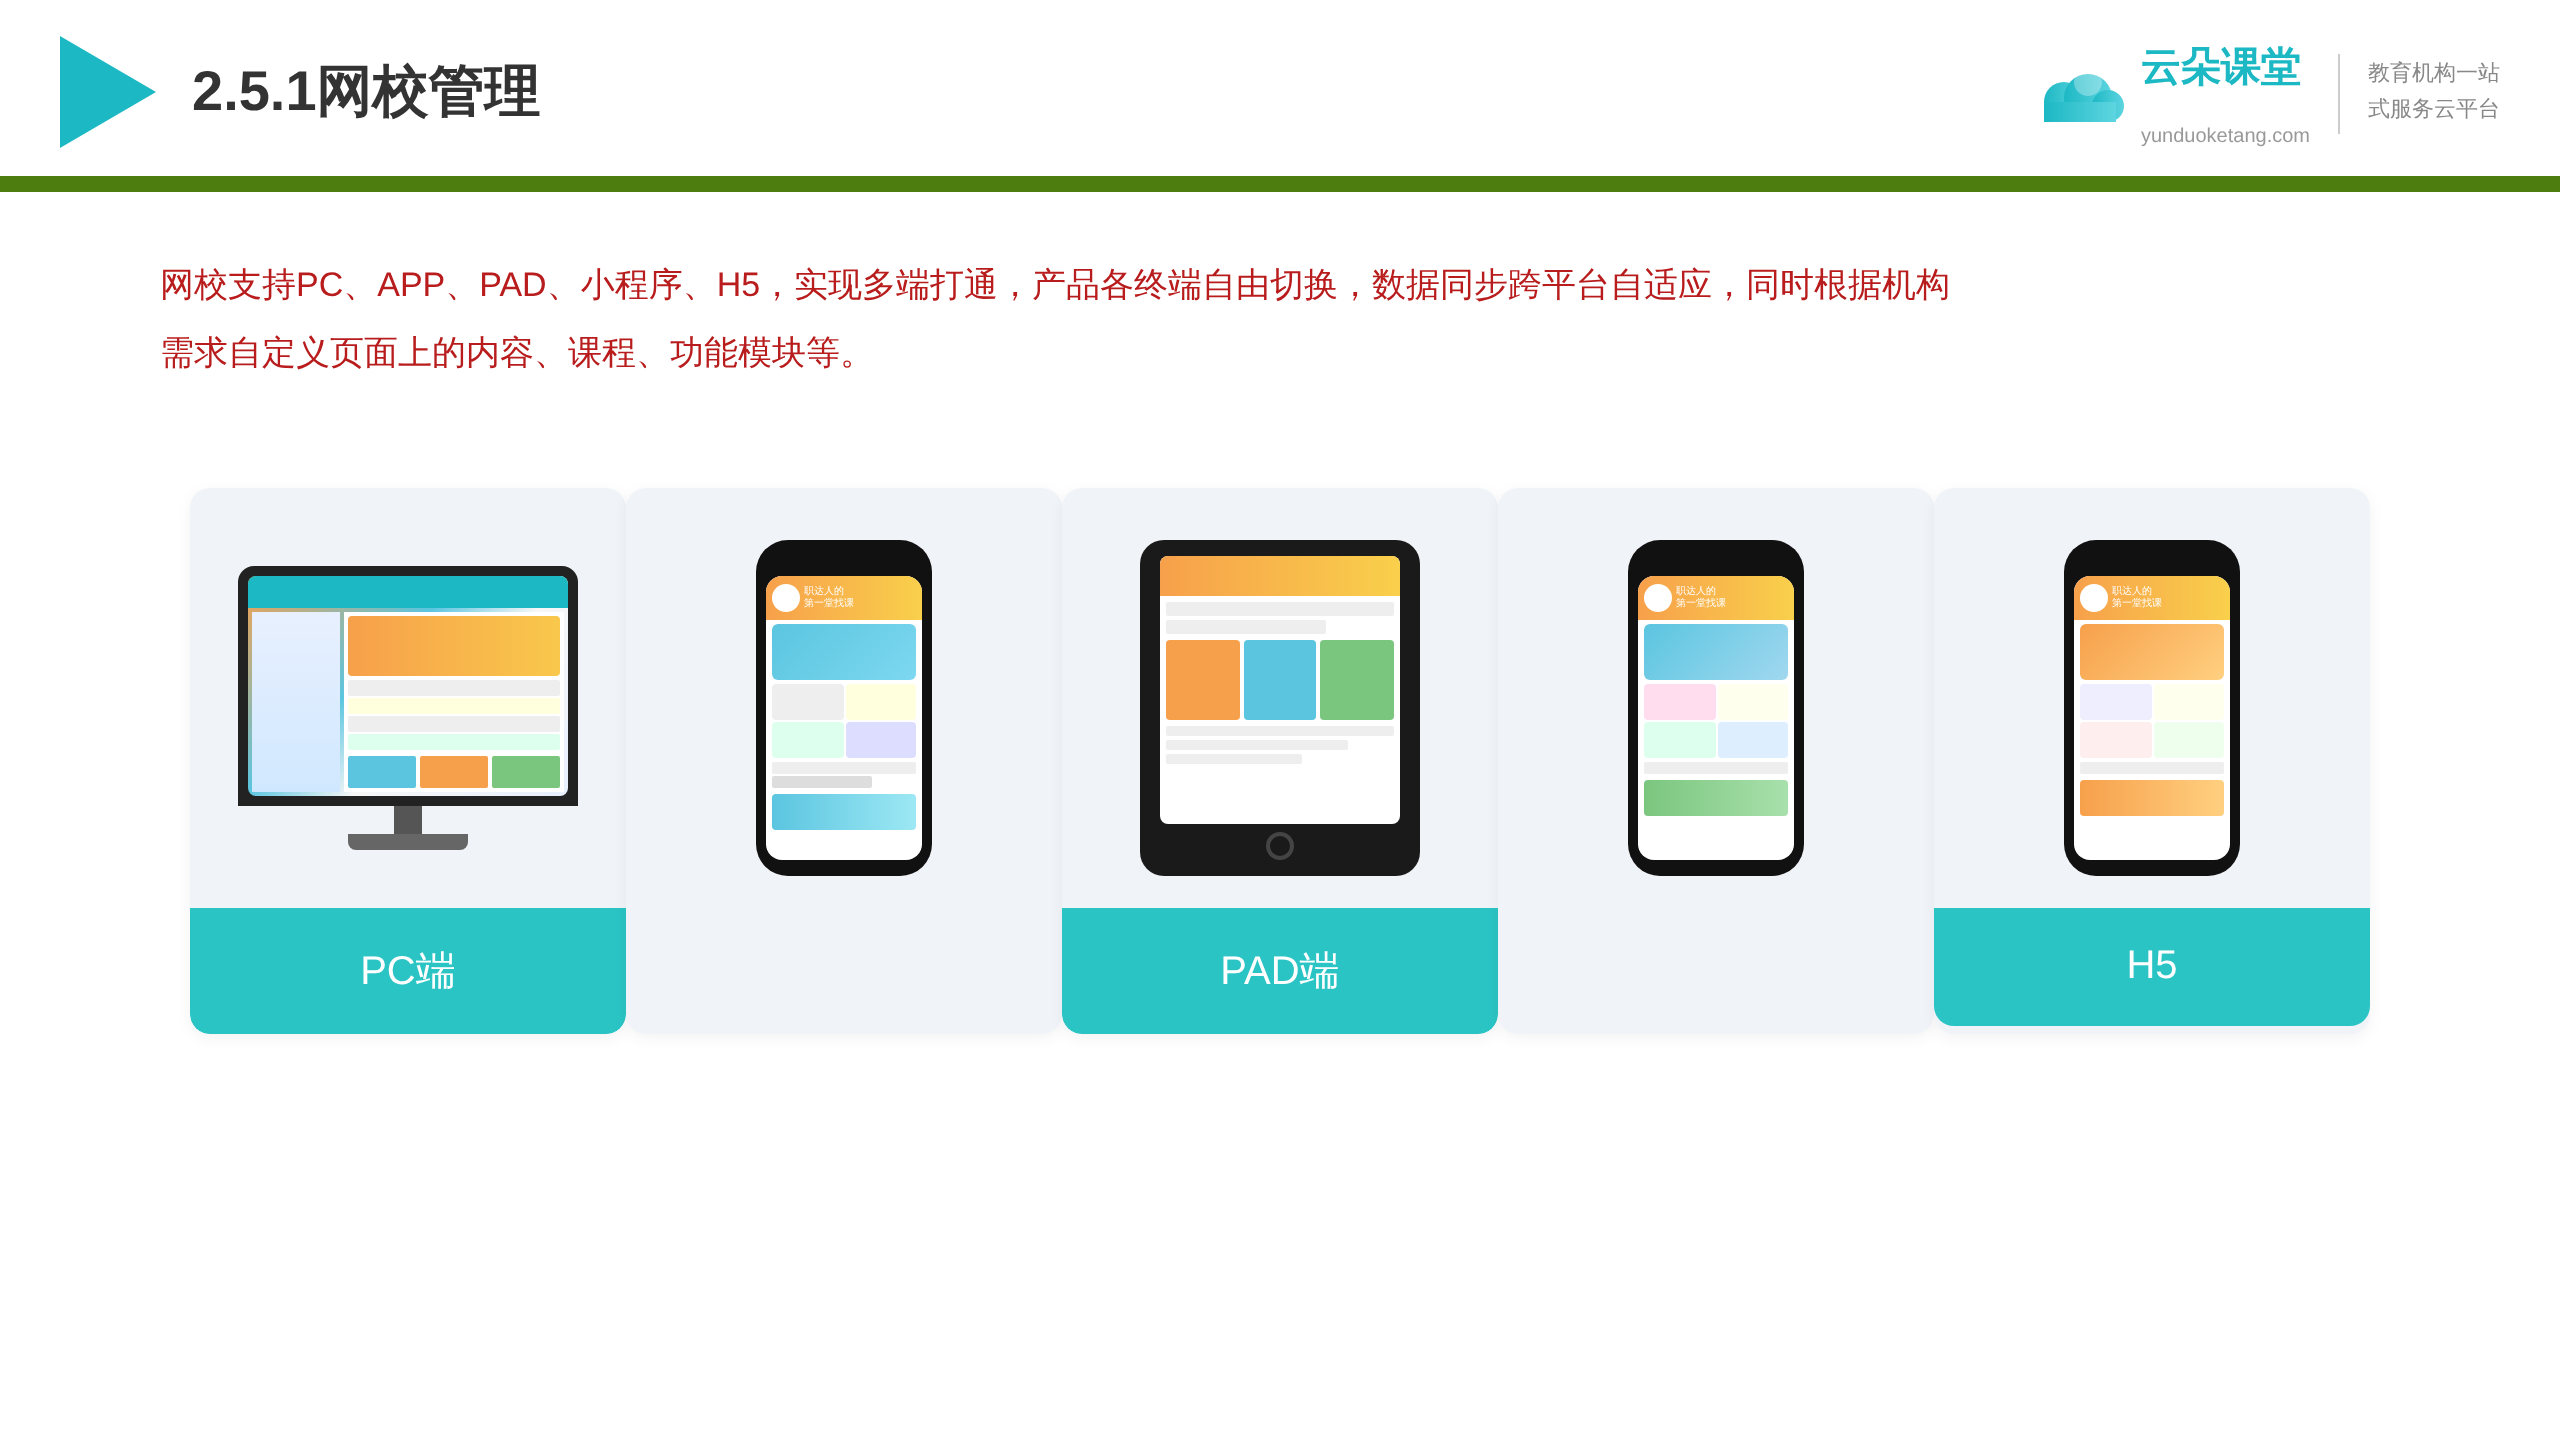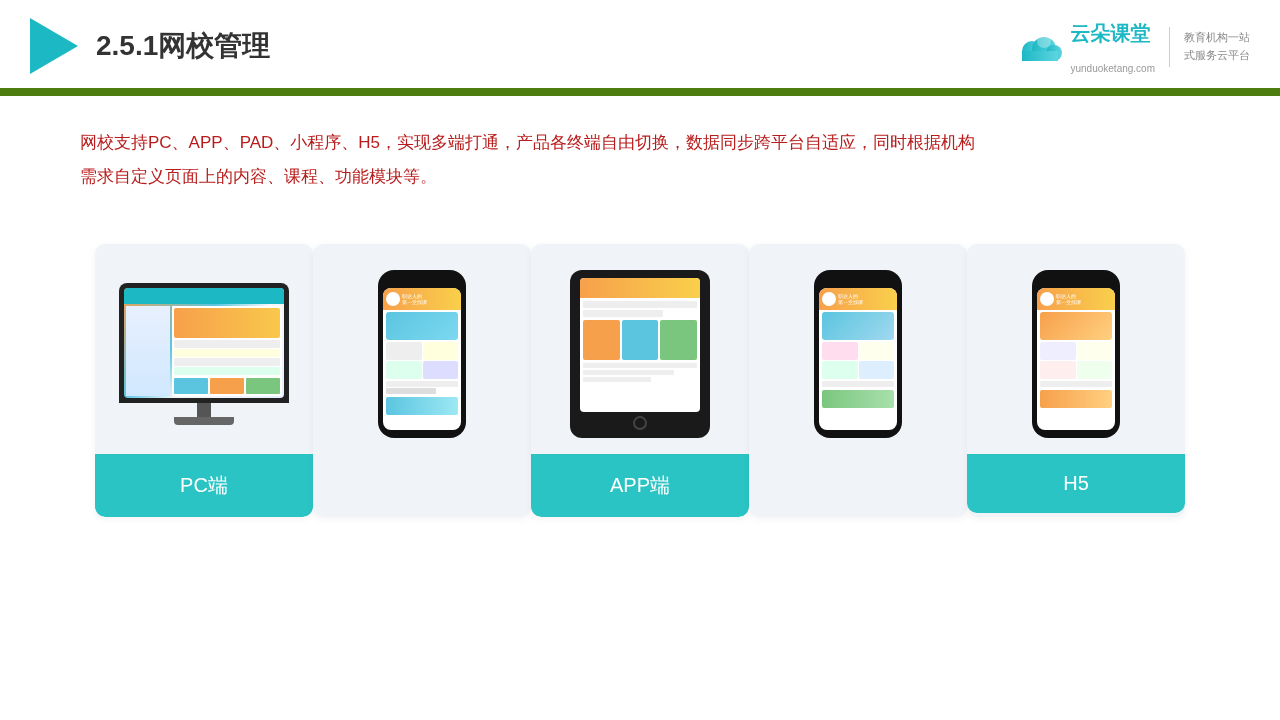--- a/index.html
+++ b/index.html
@@ -490,21 +490,21 @@
               </div>
               <div style="height:5px;background:#eee;border-radius:1px;margin-top:3px;"></div>
               <div style="height:5px;background:#eee;border-radius:1px;margin-top:2px;width:80%;"></div>
               <div style="height:5px;background:#eee;border-radius:1px;margin-top:2px;width:60%;"></div>
             </div>
           </div>
           <div class="tablet-home-btn"></div>
         </div>
       </div>
     </div>
-    <div class="card-label">APP端</div>
+    <div class="card-label">PAD端</div>
   </div>
 
   <div class="card">
     <div class="card-image-area">
       <div class="device-phone">
         <div class="phone-body">
           <div class="phone-notch"></div>
           <div class="phone-screen">
             <div class="phone-screen-content">
               <div class="phone-header">

